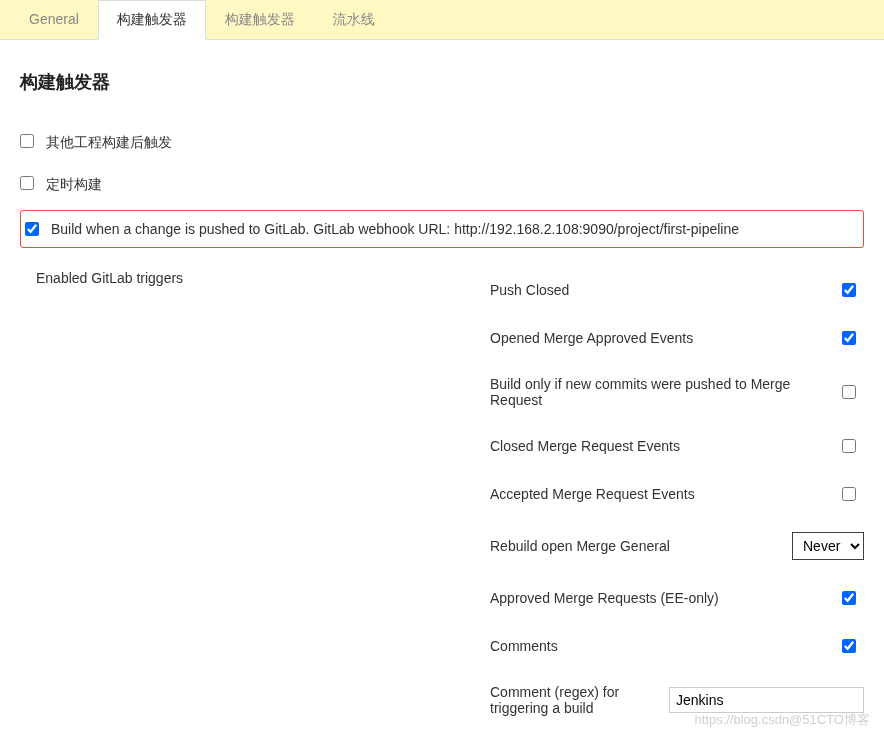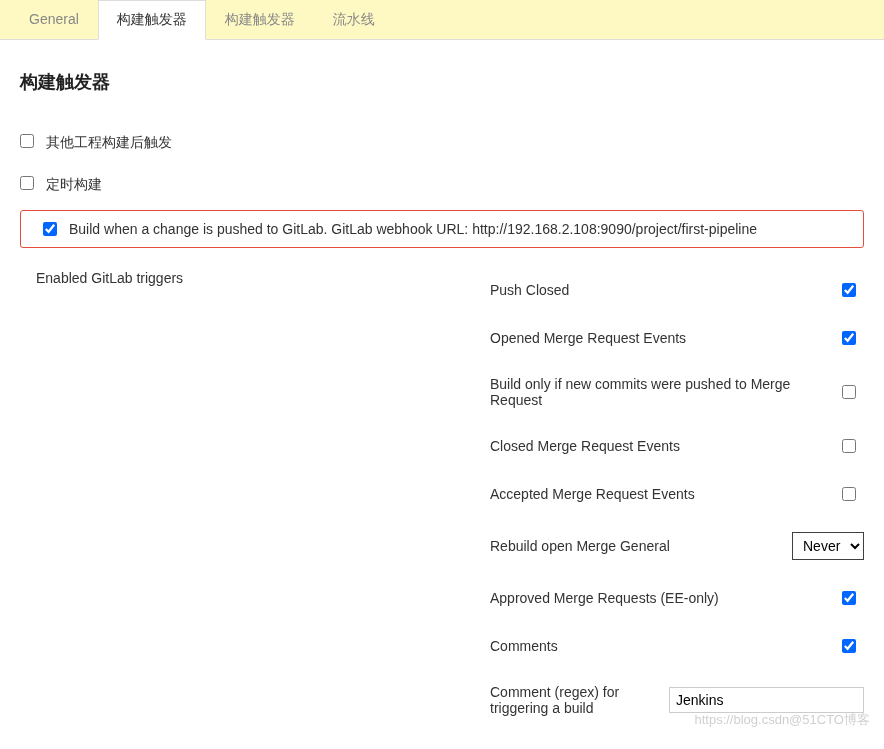--- a/index.html
+++ b/index.html
@@ -59,21 +59,21 @@
       height: 14px;
       cursor: pointer;
     }
     .checkbox-row label {
       color: #333;
       cursor: pointer;
     }
     .highlighted-row {
       border: 1.5px solid #e74c3c;
       border-radius: 3px;
-      padding: 10px 22px;
+      padding: 10px 4px;
       margin: 6px 0 18px 0;
       display: flex;
       align-items: center;
     }
     .highlighted-row input[type="checkbox"] {
       margin-right: 12px;
       width: 14px;
       height: 14px;
       accent-color: #0066ff;
       cursor: pointer;
@@ -170,21 +170,21 @@
     <div class="trigger-label">Enabled GitLab triggers</div>
     <div class="trigger-options">
 
       <div class="trigger-option">
         <span class="trigger-option-label">Push Closed</span>
         <input type="checkbox" checked="" style="">
       </div>
 
 
       <div class="trigger-option">
-        <span class="trigger-option-label">Opened Merge Request Events</span>
+        <span class="trigger-option-label">Opened Merge Approved Events</span>
         <input type="checkbox" checked="" style="">
       </div>
 
       <div class="trigger-option">
         <span class="trigger-option-label">Build only if new commits were pushed to Merge Request</span>
         <input type="checkbox" style="">
       </div>
 
       <div class="trigger-option">
         <span class="trigger-option-label">Closed Merge Request Events</span>

